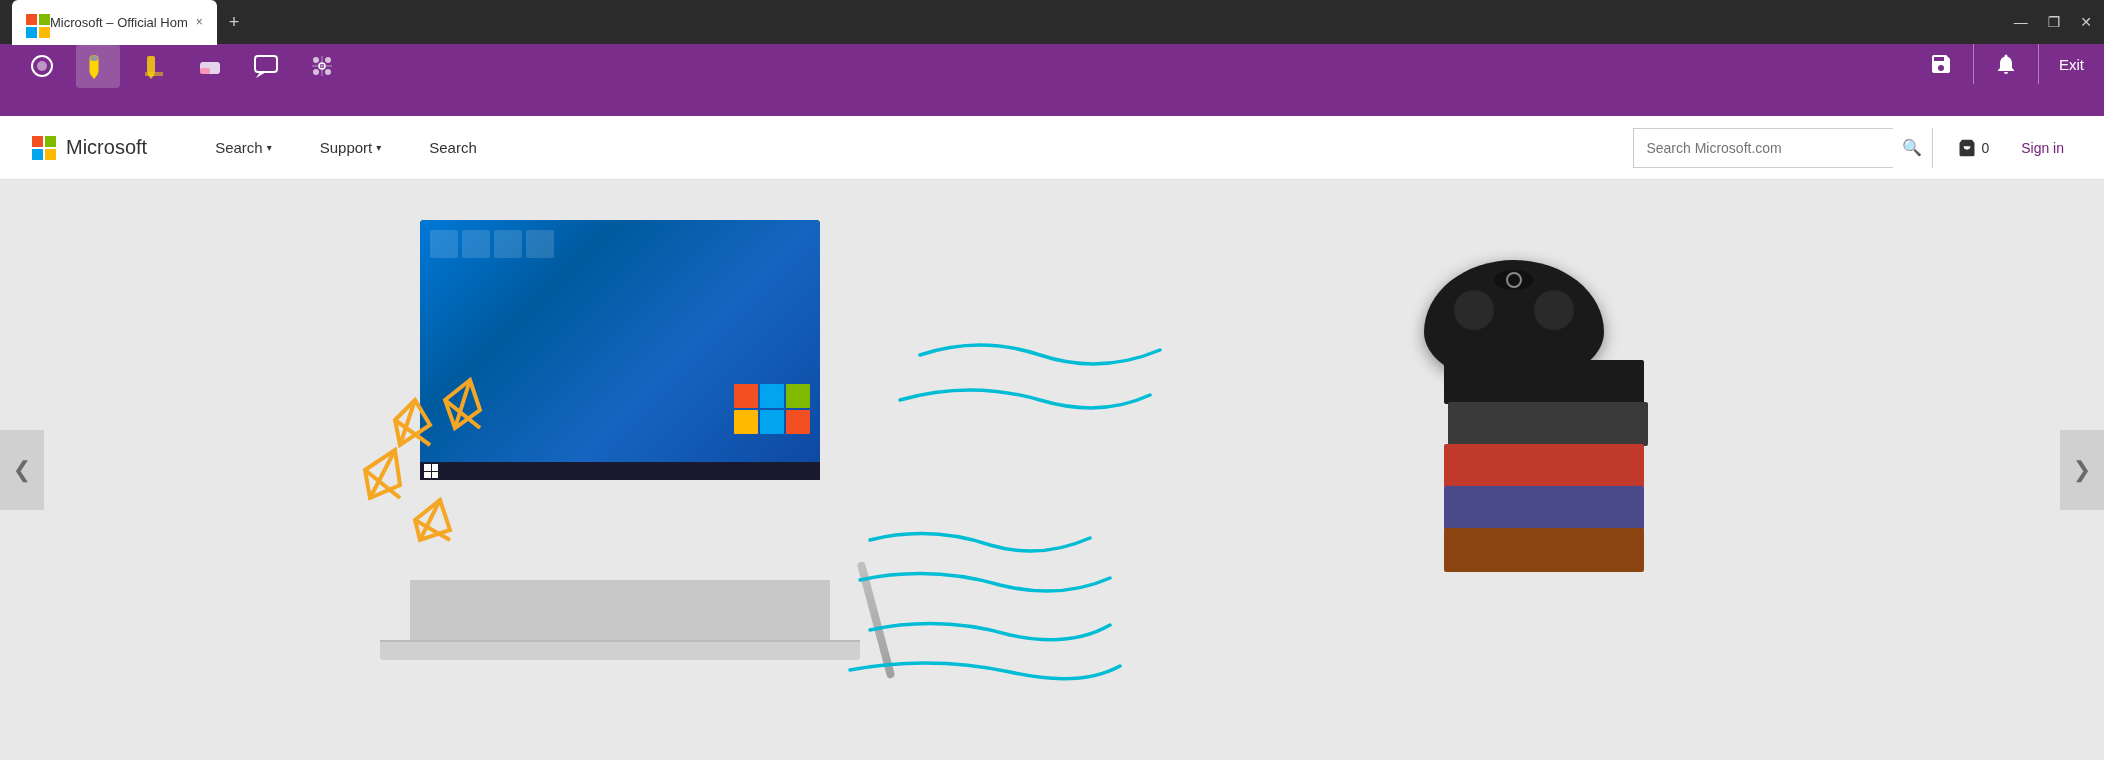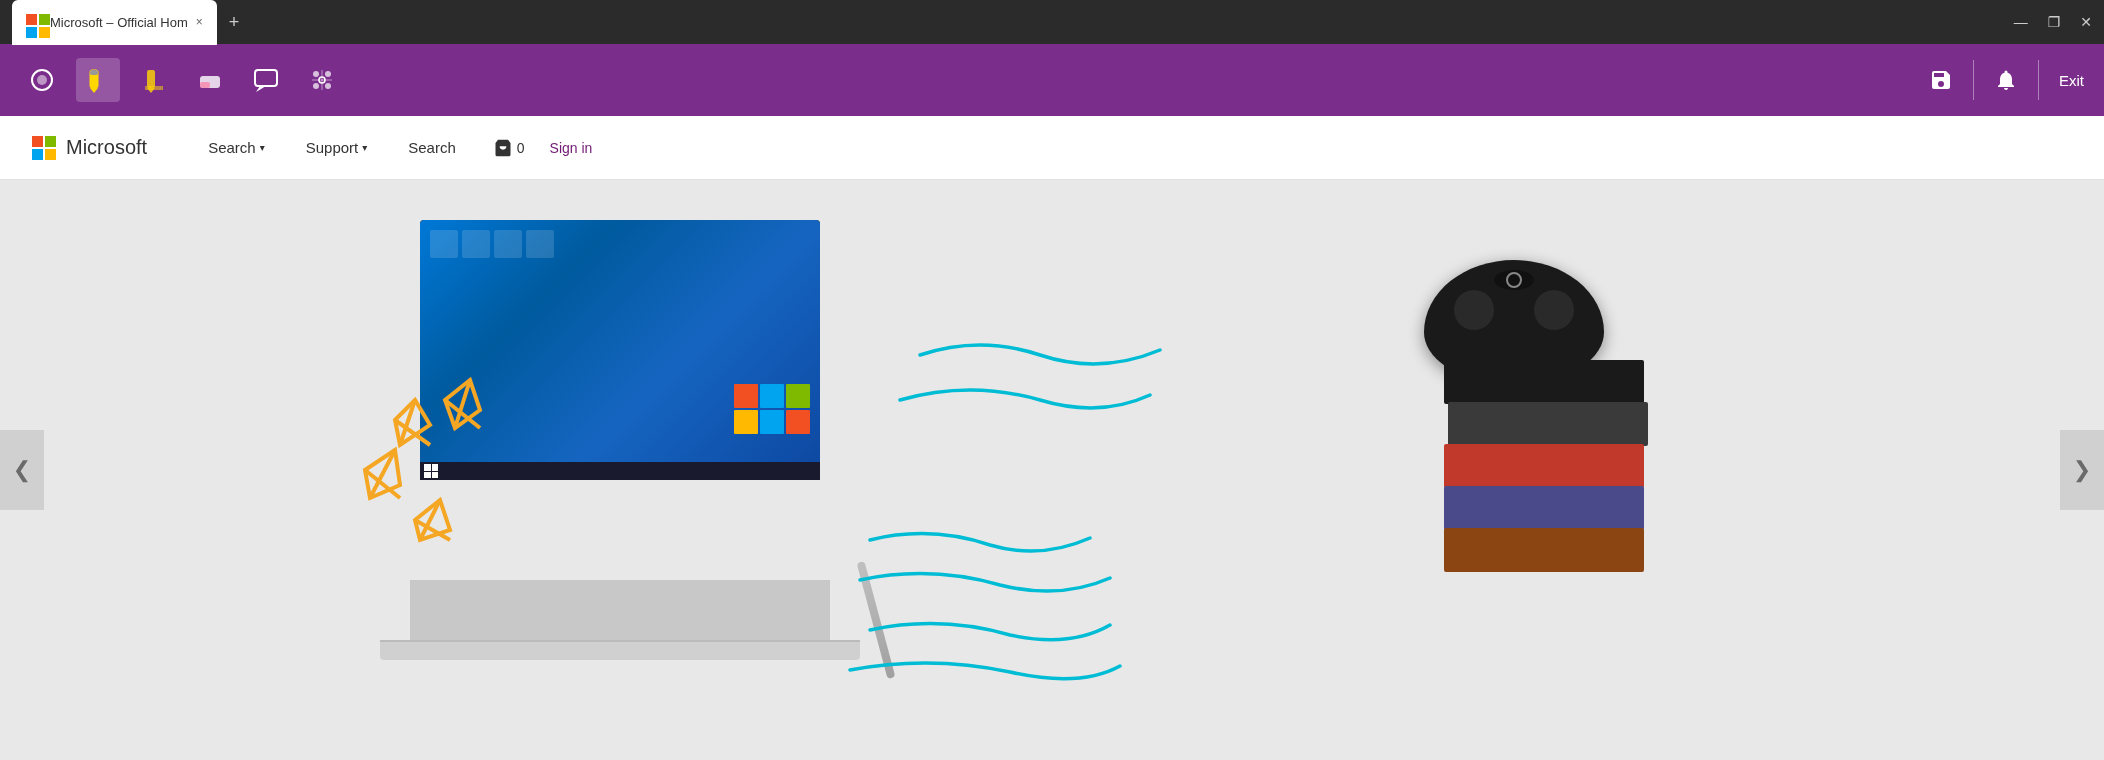--- a/index.html
+++ b/index.html
@@ -54,21 +54,21 @@
       font-size: 14px;
       cursor: pointer;
     }
 
     
     .annotation-toolbar {
       width: 100%;
       background: #7b2d8b;
       height: 72px;
       display: flex;
-      align-items: center;
+      align-items: flex-start;
       padding: 0 20px;
       gap: 12px;
     }
     .annotation-tool {
       width: 44px;
       height: 44px;
       display: flex;
       align-items: center;
       justify-content: center;
       cursor: pointer;
@@ -104,21 +104,21 @@
 
     
     .navbar {
       width: 100%;
       background: #fff;
       height: 64px;
       display: flex;
       align-items: center;
       padding: 4px 32px;
       border-bottom: 1px solid #e0e0e0;
-      gap: 1px;
+      gap: 8px;
     }
     .ms-logo {
       display: flex;
       align-items: center;
       gap: 10px;
       margin-right: 40px;
       text-decoration: none;
       color: #333;
     }
     .ms-logo-grid {
@@ -515,20 +515,24 @@
     <span class="nav-chevron">▾</span>
   </a>
   <a class="nav-link" href="#">
     <span>Support</span>
     <span class="nav-chevron">▾</span>
   </a>
   <a class="nav-link" href="#">
     <span>Search</span>
   </a>
 
+  <div class="nav-search">
+    <input type="text" placeholder="Search Microsoft.com" style="">
+    <button class="nav-search-btn">🔍</button>
+  </div>
 
   <div class="nav-cart">
     <svg width="20" height="20" viewBox="0 0 24 24" fill="#333">
       <path d="M6 2L3 6v14a2 2 0 002 2h14a2 2 0 002-2V6l-3-4zM6 6h12M16 10a4 4 0 01-8 0"></path>
     </svg>
     <span>0</span>
   </div>
   <a class="nav-signin" href="#">Sign in</a>
 </div>
 

